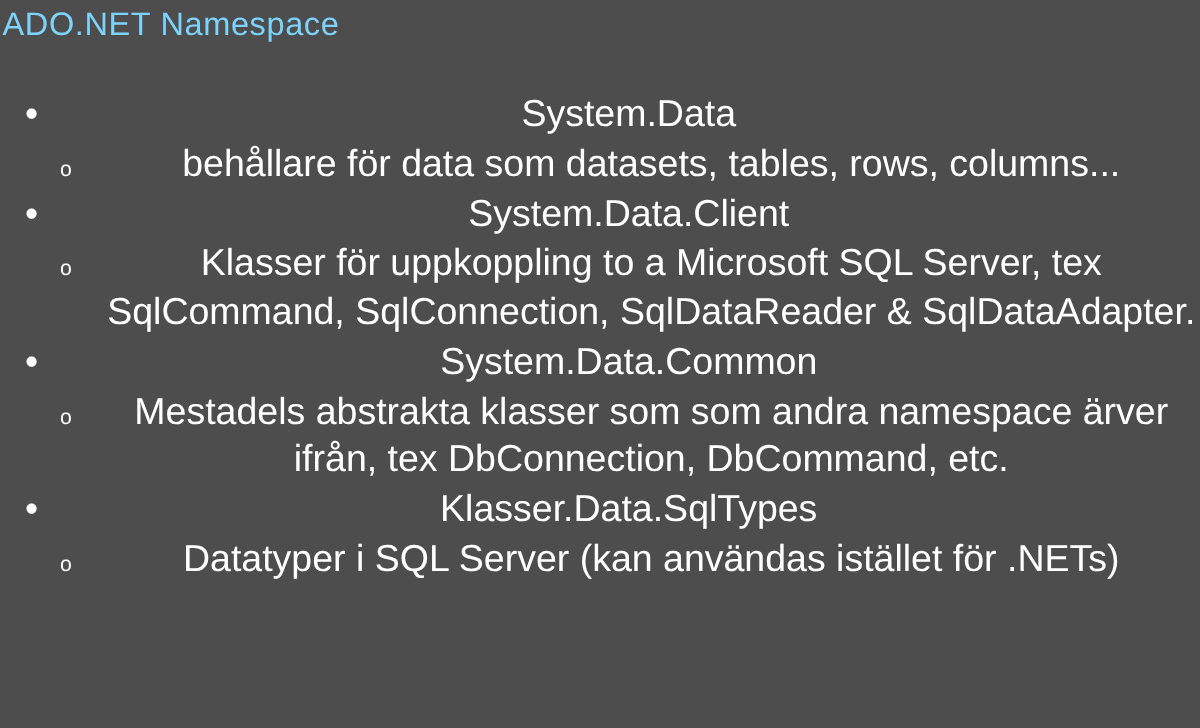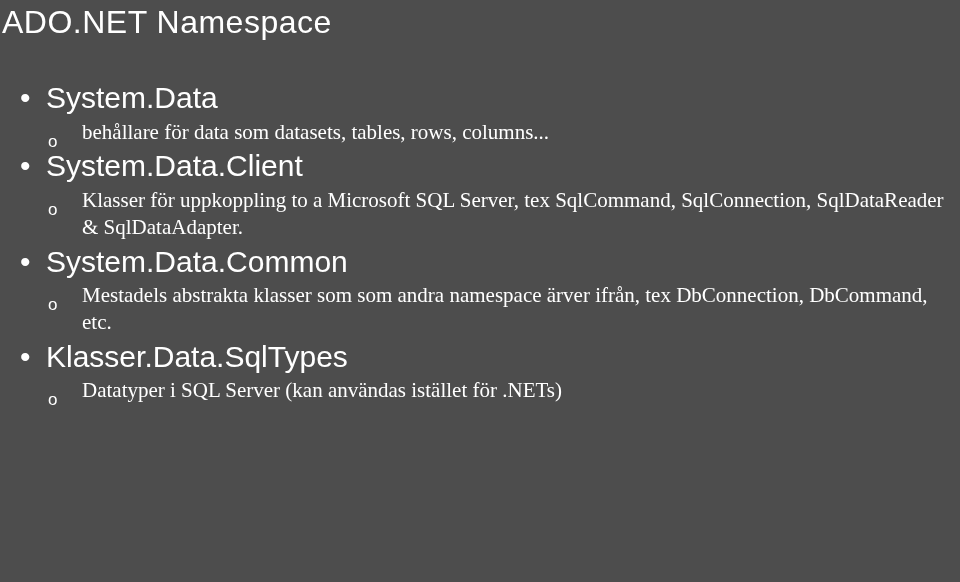--- a/index.html
+++ b/index.html
@@ -13,34 +13,35 @@
       background: #4d4d4d;
       font-family: Arial, Helvetica, sans-serif;
       overflow: hidden;
     }
     .slide {
       width: 100%;
       height: 100%;
       padding: 4px 0 0 0;
     }
     .title {
-      color: #ffffff;
-      font-size: 32px;
+      color: #7dd3fc;
+      font-size: 26px;
       font-weight: 400;
       margin-left: 2px;
       margin-bottom: 38px;
       letter-spacing: 0.5px;
     }
     .body {
       padding-left: 18px;
       color: #ffffff;
     }
     .l1 {
       list-style: none;
       margin-bottom: 16px;
+      text-align: center;
     }
     .l1-item {
       position: relative;
       padding-left: 28px;
       font-size: 30px;
       line-height: 1.25;
       margin-bottom: 1px;
     }
     .l1-item::before {
       content: "•";
@@ -50,24 +51,23 @@
       color: #ffffff;
       font-size: 30px;
     }
     .l2 {
       list-style: none;
       margin-top: 2px;
     }
     .l2-item {
       position: relative;
       padding-left: 36px;
-      font-size: 21px;
+      font-size: 30px;
       line-height: 1.28;
       margin-bottom: 2px;
-      font-family: Liberation Serif, serif;
     }
     .l2-item::before {
       content: "o";
       position: absolute;
       left: 2px;
       top: 12px;
       color: #ffffff;
       font-size: 17px;
       font-family: Arial, sans-serif;
     }

